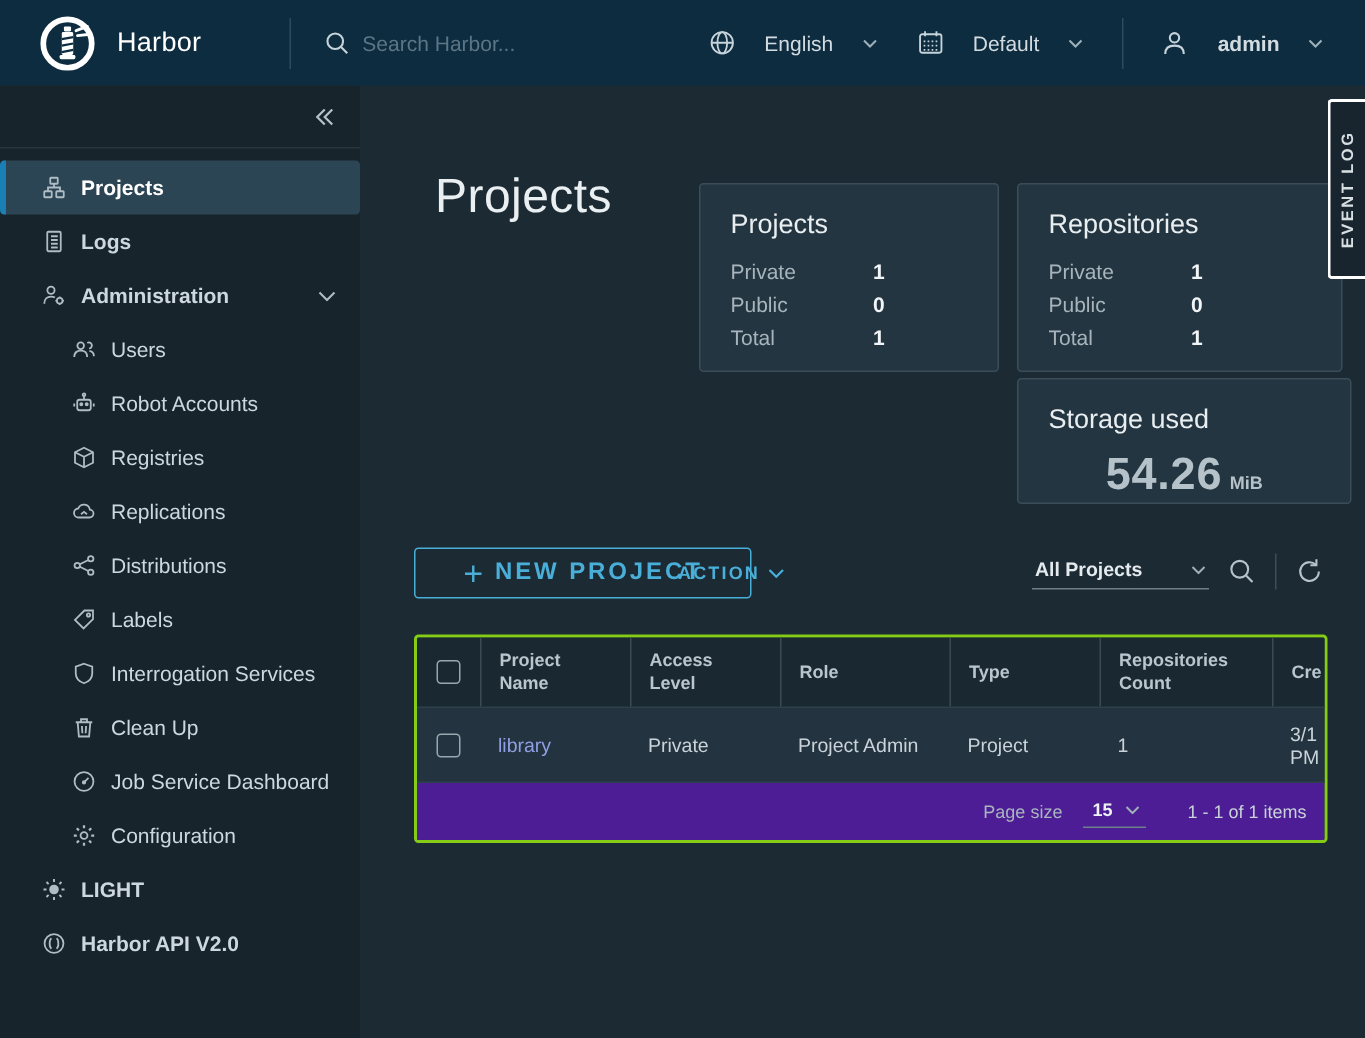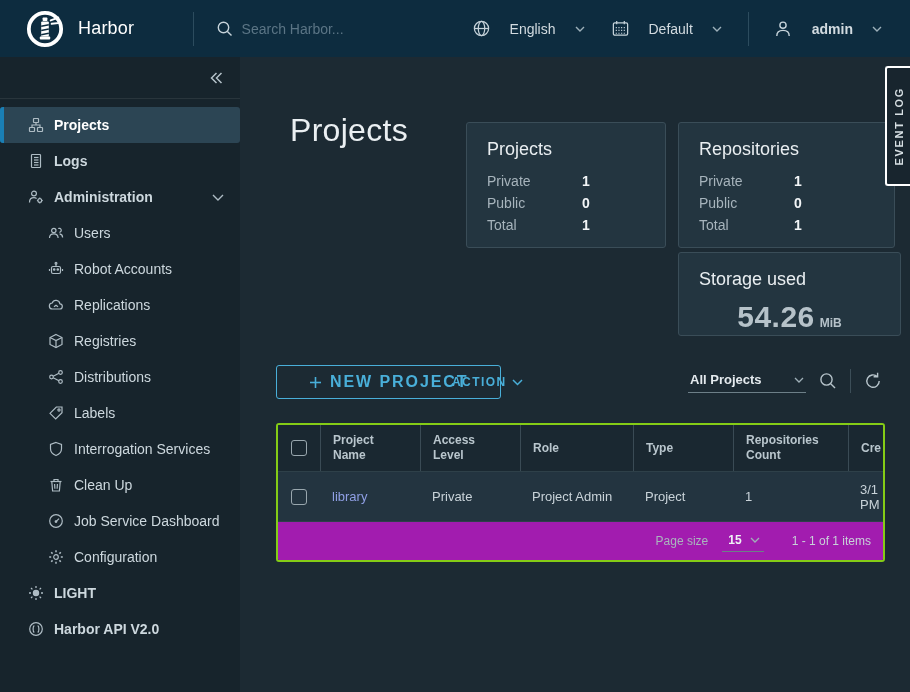--- a/index.html
+++ b/index.html
@@ -64,21 +64,21 @@
   .tgrid { width:690px; }
   .thead { display:flex; height:47px; background:#1a2831; border-bottom:1px solid #2e4049; }
   .trow { display:flex; height:50px; background:#233440; border-bottom:1px solid #2e4049; }
   .tc { padding:6px 12px; display:flex; align-items:center; font-size:13px; color:#c9d3d9; }
   .thead .tc { font-size:12px; font-weight:700; color:#b9c6cd; line-height:1.25; }
   .thead .tc + .tc { border-left:1px solid #3a4b55; }
   .c0 { width:42px; justify-content:center; }
   .c1 { width:100px; } .c2 { width:100px; } .c3 { width:113px; } .c4 { width:100px; } .c5 { width:115px; } .c6 { width:120px; }
   .checkbox { width:16px; height:16px; border:1px solid #99a7ae; border-radius:3px; background:transparent; cursor:pointer; }
   .link { color:#8f9fe4; cursor:pointer; }
-  .tfoot { display:flex; align-items:center; justify-content:flex-end; height:38px; background:#a21caf; font-size:12px; color:#a9b6bd; padding-right:12px; }
+  .tfoot { display:flex; align-items:center; justify-content:flex-end; height:38px; background:#4c1d95; font-size:12px; color:#a9b6bd; padding-right:12px; }
   .page-size-sel { display:flex; align-items:center; gap:8px; margin:0 28px 0 14px; border-bottom:1px solid #6d7f88; padding:2px 4px 4px 6px; color:#eef2f4; font-weight:600; cursor:pointer; }
   .page-size-sel .chev { color:#9fb0b8; }
   .range-text { color:#c8d2d8; }
 
   
   .event-log { position:absolute; right:0; top:66px; width:25px; height:120px; background:#18252e; border:2px solid #ffffff; border-right:none; border-radius:3px 0 0 3px; display:flex; align-items:center; justify-content:center; cursor:pointer; }
   .event-log span { writing-mode:vertical-rl; transform:rotate(180deg); font-size:11px; font-weight:600; letter-spacing:.15em; color:#d7dfe3; }
 </style>
 </head>
 <body>
@@ -249,35 +249,35 @@
           <line x1="1.5" y1="8" x2="1.5" y2="10"></line>
             <line x1="14.5" y1="8" x2="14.5" y2="10"></line>
         </svg>
       </span>
       <span>Robot Accounts</span>
     </div>
 
     <div class="nav-item sub">
       <span class="nicon">
         <svg width="16" height="16" viewBox="0 0 16 16" fill="none" stroke="currentColor" stroke-width="1.2">
+          <path d="M8 1.5 L14 4.5 V11.5 L8 14.5 L2 11.5 V4.5 Z"></path>
+          <path d="M2 4.5 L8 7.5 L14 4.5 M8 7.5 V14.5"></path>
+        </svg>
+      </span>
+      <span>Registries</span>
+    </div>
+
+    <div class="nav-item sub">
+      <span class="nicon">
+        <svg width="16" height="16" viewBox="0 0 16 16" fill="none" stroke="currentColor" stroke-width="1.2">
           <path d="M4.5 12 a3 3 0 0 1 -.3-6 a4 4 0 0 1 7.7.8 a2.6 2.6 0 0 1 -.4 5.2 Z"></path>
           <polyline points="6,9.8 8,8.2 10,9.8"></polyline>
         </svg>
       </span>
       <span>Replications</span>
-    </div>
-
-    <div class="nav-item sub">
-      <span class="nicon">
-        <svg width="16" height="16" viewBox="0 0 16 16" fill="none" stroke="currentColor" stroke-width="1.2">
-          <path d="M8 1.5 L14 4.5 V11.5 L8 14.5 L2 11.5 V4.5 Z"></path>
-          <path d="M2 4.5 L8 7.5 L14 4.5 M8 7.5 V14.5"></path>
-        </svg>
-      </span>
-      <span>Registries</span>
     </div>
 
     <div class="nav-item sub">
       <span class="nicon">
         <svg width="16" height="16" viewBox="0 0 16 16" fill="none" stroke="currentColor" stroke-width="1.2">
           <circle cx="12.5" cy="3.5" r="1.8"></circle>
             <circle cx="3.5" cy="8" r="1.8"></circle>
             <circle cx="12.5" cy="12.5" r="1.8"></circle>
           <line x1="5.2" y1="7.2" x2="10.9" y2="4.3"></line>
             <line x1="5.2" y1="8.8" x2="10.9" y2="11.7"></line>

